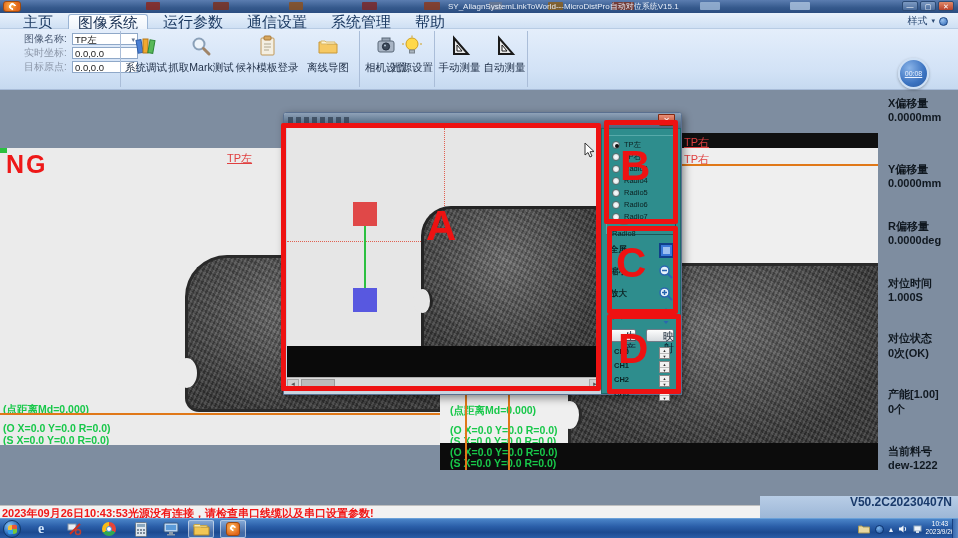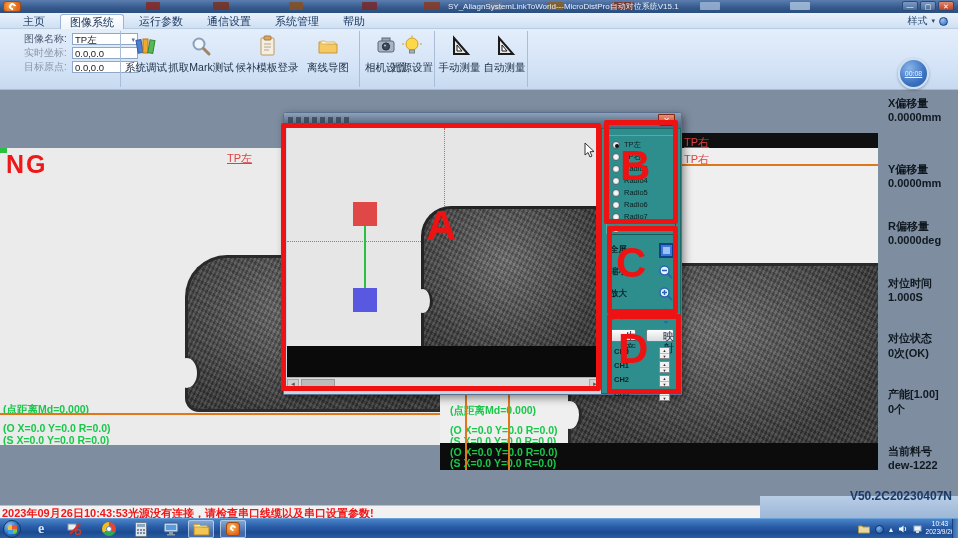--- a/index.html
+++ b/index.html
@@ -19,21 +19,21 @@
   .deco-block{position:absolute;top:2px;height:8px;border-radius:1px;opacity:.85;}
   .winbtns{position:absolute;right:4px;top:1px;display:flex;gap:2px;}
   .winbtn{width:16px;height:10px;font-size:7px;line-height:9px;text-align:center;color:#fff;
     background:linear-gradient(#7d9ac2,#4a6c9c);border:1px solid #2c4a74;border-radius:2px;}
   .winbtn.close{background:linear-gradient(#e08a6a,#b8402a);}
 
   
   .menubar{left:0;top:13px;width:958px;height:16px;
     background:linear-gradient(#e8f1fb,#cfe0f4);border-bottom:1px solid #b8cce4;}
   .menu-tabs{position:absolute;left:14px;top:0;height:16px;display:flex;align-items:center;gap:6px;}
-  .menu-tab{padding:1px 9px;font-size:11px;color:#1c3a62;height:15px;line-height:13px;}
+  .menu-tab{padding:1px 9px;font-size:15px;color:#1c3a62;height:15px;line-height:13px;}
   .menu-tab.active{background:linear-gradient(#fdfeff,#eef4fb);border:1px solid #9ab4d4;
     border-bottom:none;border-radius:3px 3px 0 0;color:#142c50;}
   .style-box{position:absolute;right:10px;top:1px;display:flex;align-items:center;gap:4px;
     font-size:10px;color:#2c4a74;}
   .style-orb{width:9px;height:9px;border-radius:50%;background:radial-gradient(circle at 35% 30%,#9cc4f0,#2c66b4);
     border:1px solid #1c4684;}
 
   
   .ribbon{left:0;top:29px;width:958px;height:61px;
     background:linear-gradient(#e4eefb,#d2e2f6 70%,#c6d9f0);border-bottom:1px solid #a8bcd8;}
@@ -140,21 +140,21 @@
     font-family:"Liberation Sans",sans-serif;line-height:1;}
 
   
   .cursor{position:absolute;width:11px;height:16px;}
 
   
   .statusbar{left:0;top:505px;width:958px;height:13px;background:#f2f2f2;border-top:1px solid #c0c0c0;}
   .status-msg{position:absolute;left:2px;top:0;font-size:11px;font-weight:bold;color:#f01818;white-space:nowrap;}
   .status-right{position:absolute;right:0;top:-10px;width:198px;height:23px;
     background:linear-gradient(#b8cde6,#9cb6d6);display:flex;align-items:flex-end;justify-content:flex-end;
-    font-size:12px;font-weight:bold;color:#1a3a6a;padding:0 6px 16px 0;}
+    font-size:12px;font-weight:bold;color:#1a3a6a;padding:0 6px 10px 0;}
 
   
   .taskbar{left:0;top:518px;width:958px;height:20px;
     background:linear-gradient(#4a84c8,#2a5ea8 40%,#1c4a90 70%,#2a5ea8);border-top:1px solid #6aa0d8;}
   .start-orb{position:absolute;left:3px;top:1px;width:18px;height:18px;border-radius:50%;
     background:radial-gradient(circle at 35% 30%,#8cc8f8,#2868b8 55%,#184888);border:1px solid #103868;}
   .start-orb .flag{position:absolute;left:4px;top:4px;width:9px;height:9px;
     background:conic-gradient(#e85838 0 25%,#78c838 0 50%,#38a0e8 0 75%,#f8c030 0);border-radius:2px;transform:skewY(-6deg);}
   .task-icon{position:absolute;top:1px;width:26px;height:18px;border-radius:2px;
     display:flex;align-items:center;justify-content:center;}
@@ -424,21 +424,21 @@
         <span class="radio-label">Radio5</span>
       </div>
       <div class="radio-row" style="top:70px;">
         <span class="radio-dot"></span>
         <span class="radio-label">Radio6</span>
       </div>
       <div class="radio-row" style="top:82px;">
         <span class="radio-dot"></span>
         <span class="radio-label">Radio7</span>
       </div>
-      <div class="radio-row" style="top:94px;">
+      <div class="radio-row" style="top:94px;flex-direction:column;">
         <span class="radio-dot"></span>
         <span class="radio-label">Radio8</span>
       </div>
 
       <div class="zoom-row" style="top:112px;">
         <span class="zoom-label">全屏</span>
         <svg width="15" height="15" viewBox="0 0 15 15">
             <rect x="1" y="1" width="13" height="13" fill="#3a78d8" stroke="#10408a" stroke-width="2"></rect>
             <rect x="4" y="4" width="7" height="7" fill="#9cc0f0"></rect>
           </svg>

